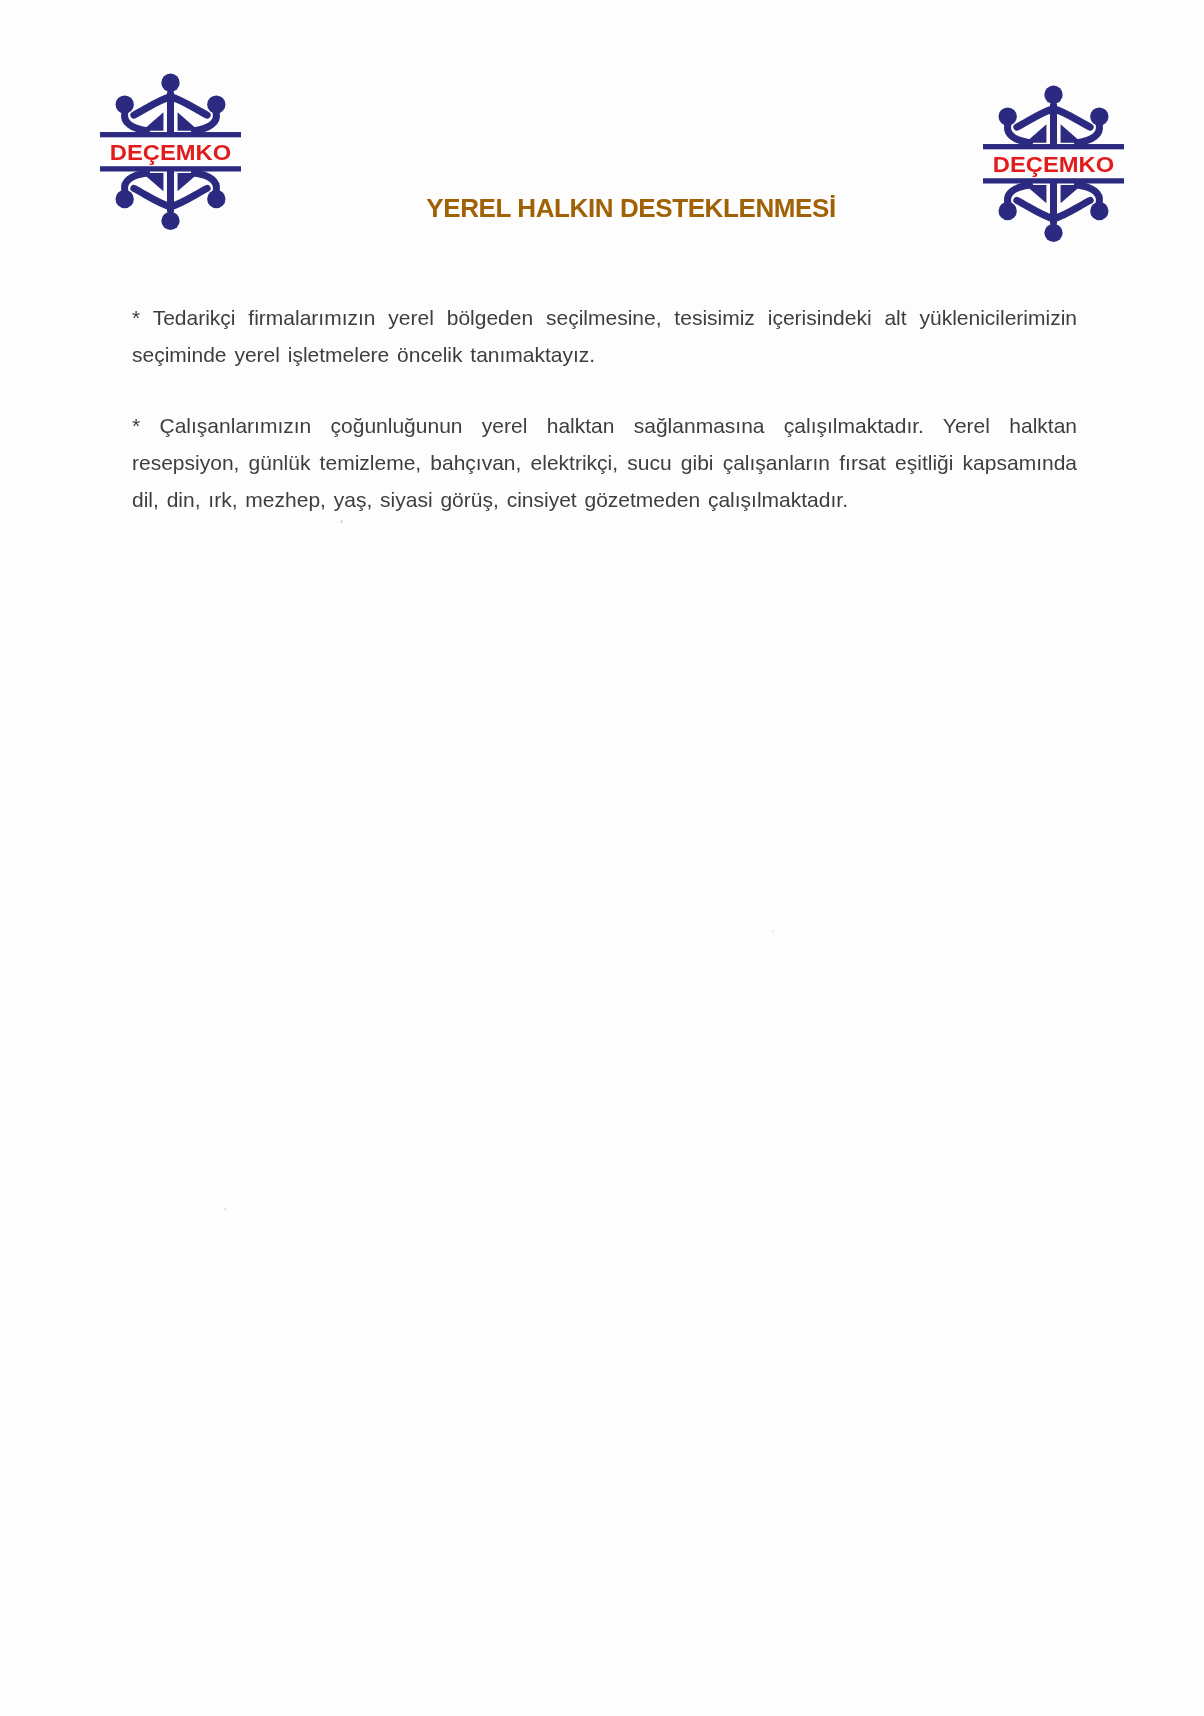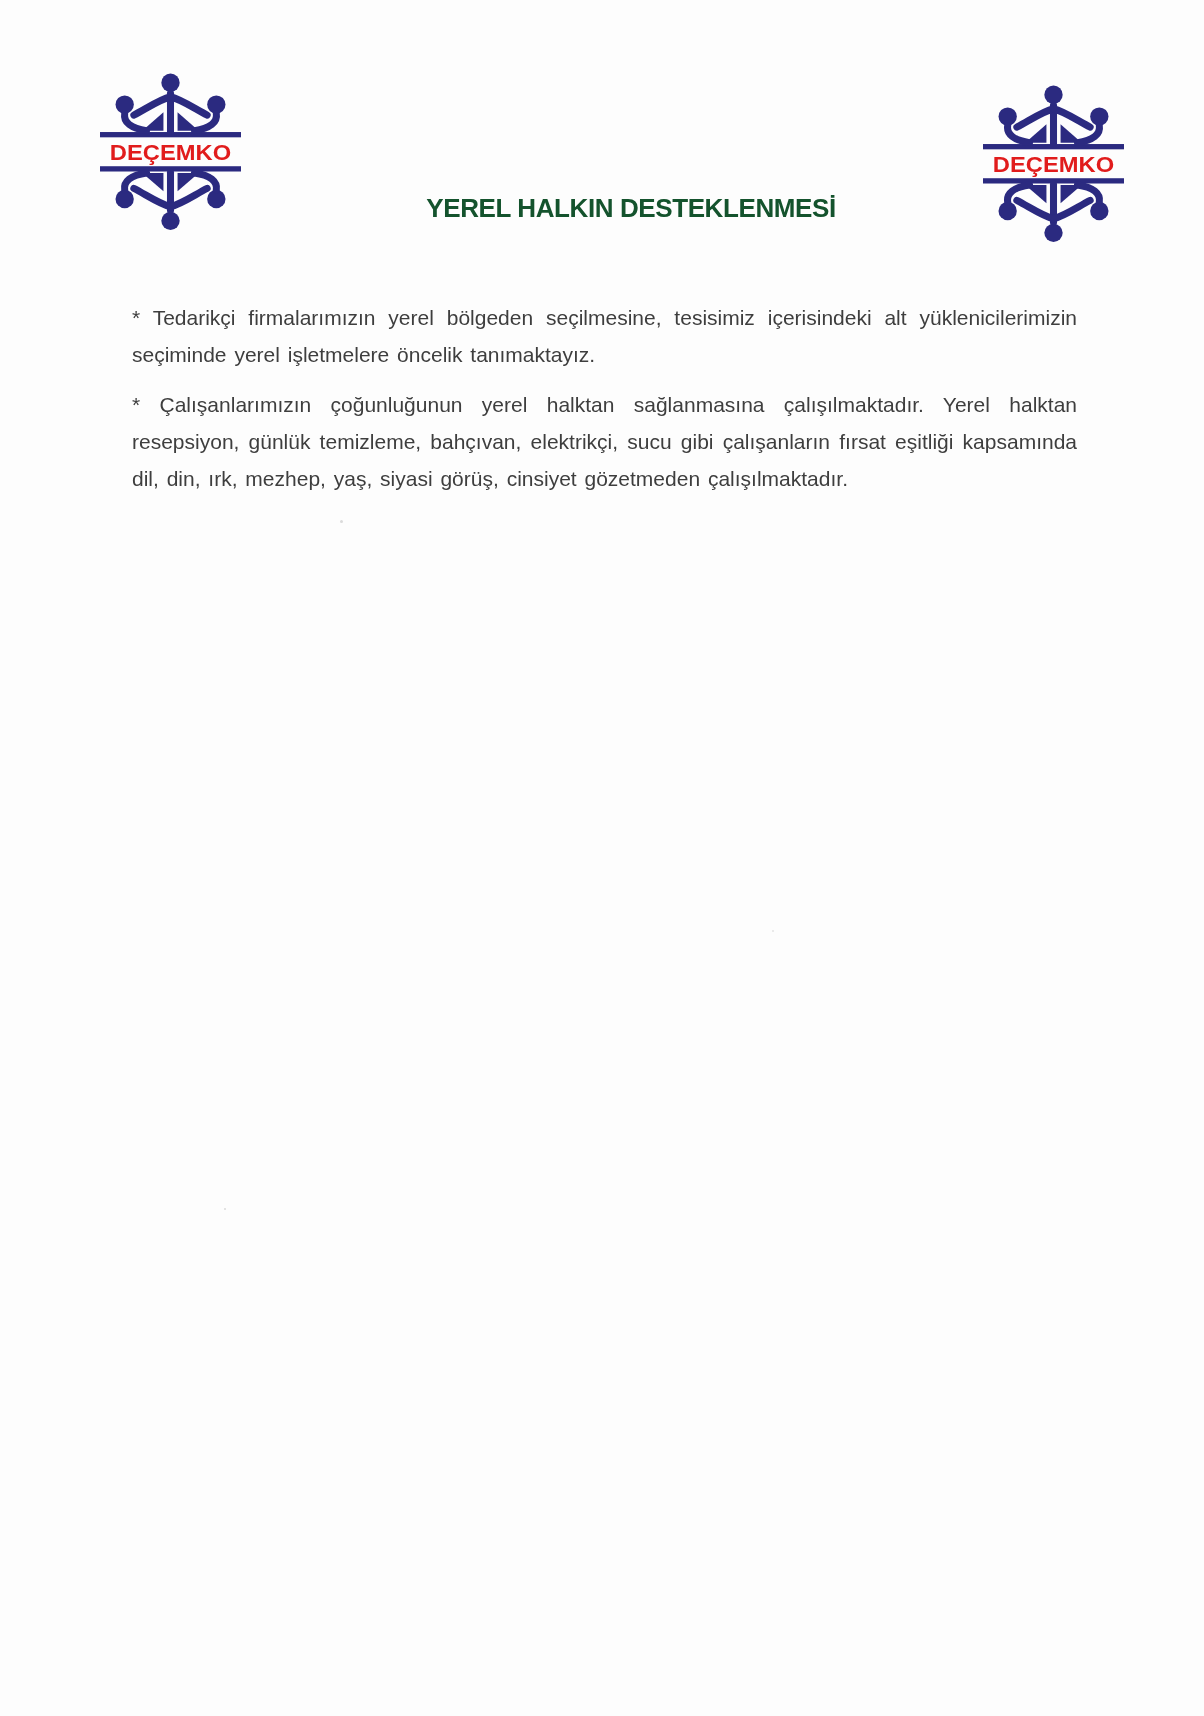--- a/index.html
+++ b/index.html
@@ -21,34 +21,34 @@
   .doc-title{
     position:absolute;
     top:193px;left:0;width:1204px;
     margin:0;
     box-sizing:border-box;
     text-align:center;
     text-indent:58px;
     font-size:26px;
     font-weight:bold;
     letter-spacing:-0.4px;
-    color:#14532d;
+    color:#a16207;
   }
   .para{
     position:absolute;
     left:130px;width:945px;
     margin:2px;
     text-align:justify;
     font-size:21px;
     line-height:37px;
     color:#3e3e3e;
     word-spacing:2px;
   }
   .para-1{top:297px;}
-  .para-2{top:384px;}
+  .para-2{top:405px;}
   .speck{
     position:absolute;width:3px;height:3px;border-radius:50%;
     background:#9a9a9a;opacity:0.35;
   }
   .speck-1{left:340px;top:520px;}
   .speck-2{left:224px;top:1208px;width:2px;height:2px;}
   .speck-3{left:772px;top:930px;width:2px;height:2px;opacity:0.25;}
 </style>
 </head>
 <body>

